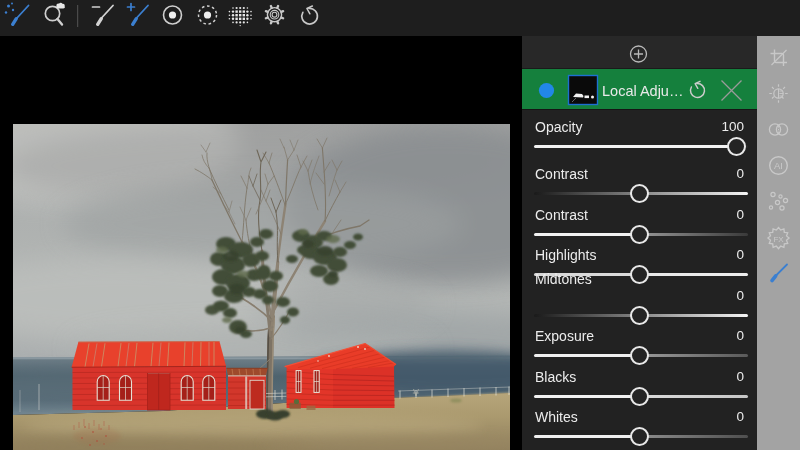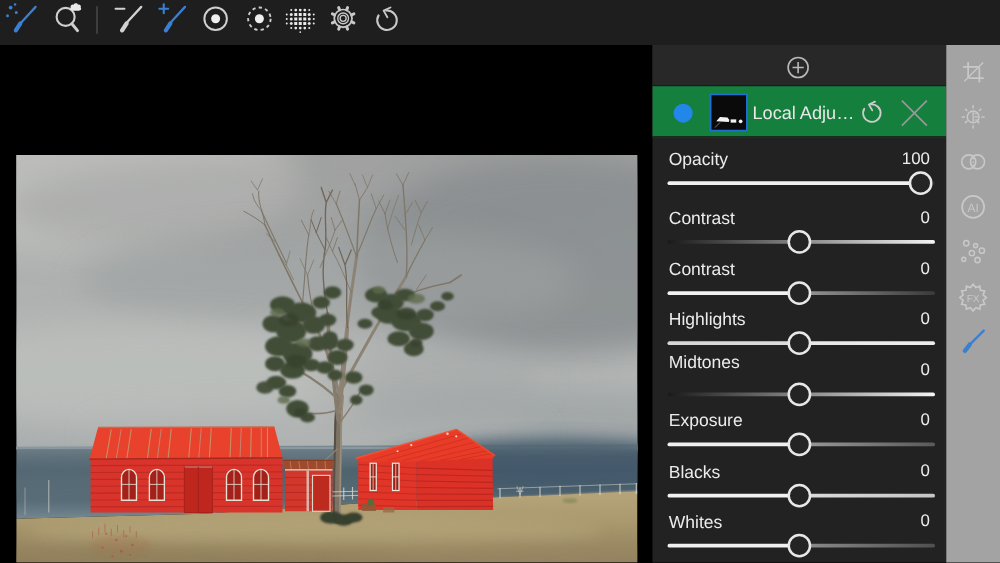--- a/index.html
+++ b/index.html
@@ -463,21 +463,21 @@
       <div class="trk" style="top:156px;background:linear-gradient(to right,#1a1a1a,#f5f5f5)"></div>
       <div class="hdl" style="left:107.5px;top:148px"></div>
       <div class="lbl" style="top:170.5px">Contrast</div>
         <div class="val" style="top:170.5px">0</div>
       <div class="trk" style="top:196.5px;background:linear-gradient(to right,#f2f2f2 0,#f2f2f2 102px,#929292 112px,#3a3a3a 214px)"></div>
       <div class="hdl" style="left:107.5px;top:188.5px"></div>
       <div class="lbl" style="top:211px">Highlights</div>
         <div class="val" style="top:211px">0</div>
       <div class="trk" style="top:237px;background:linear-gradient(to right,#d6d6d6 0,#dcdcdc 102px,#e8e8e8 112px,#ededed 214px)"></div>
       <div class="hdl" style="left:107.5px;top:229px"></div>
-      <div class="lbl" style="top:245px">Midtones</div>
+      <div class="lbl" style="top:235px">Midtones</div>
         <div class="val" style="top:251.5px">0</div>
       <div class="trk" style="top:277.5px;background:linear-gradient(to right,#1a1a1a,#f5f5f5)"></div>
       <div class="hdl" style="left:107.5px;top:269.5px"></div>
       <div class="lbl" style="top:292px">Exposure</div>
         <div class="val" style="top:292px">0</div>
       <div class="trk" style="top:318px;background:linear-gradient(to right,#f0f0f0 0,#f0f0f0 102px,#979797 112px,#5a5a5a 214px)"></div>
       <div class="hdl" style="left:107.5px;top:310px"></div>
       <div class="lbl" style="top:332.5px">Blacks</div>
         <div class="val" style="top:332.5px">0</div>
       <div class="trk" style="top:358.5px;background:linear-gradient(to right,#f2f2f2 0,#f2f2f2 102px,#dadada 112px,#c6c6c6 214px)"></div>

